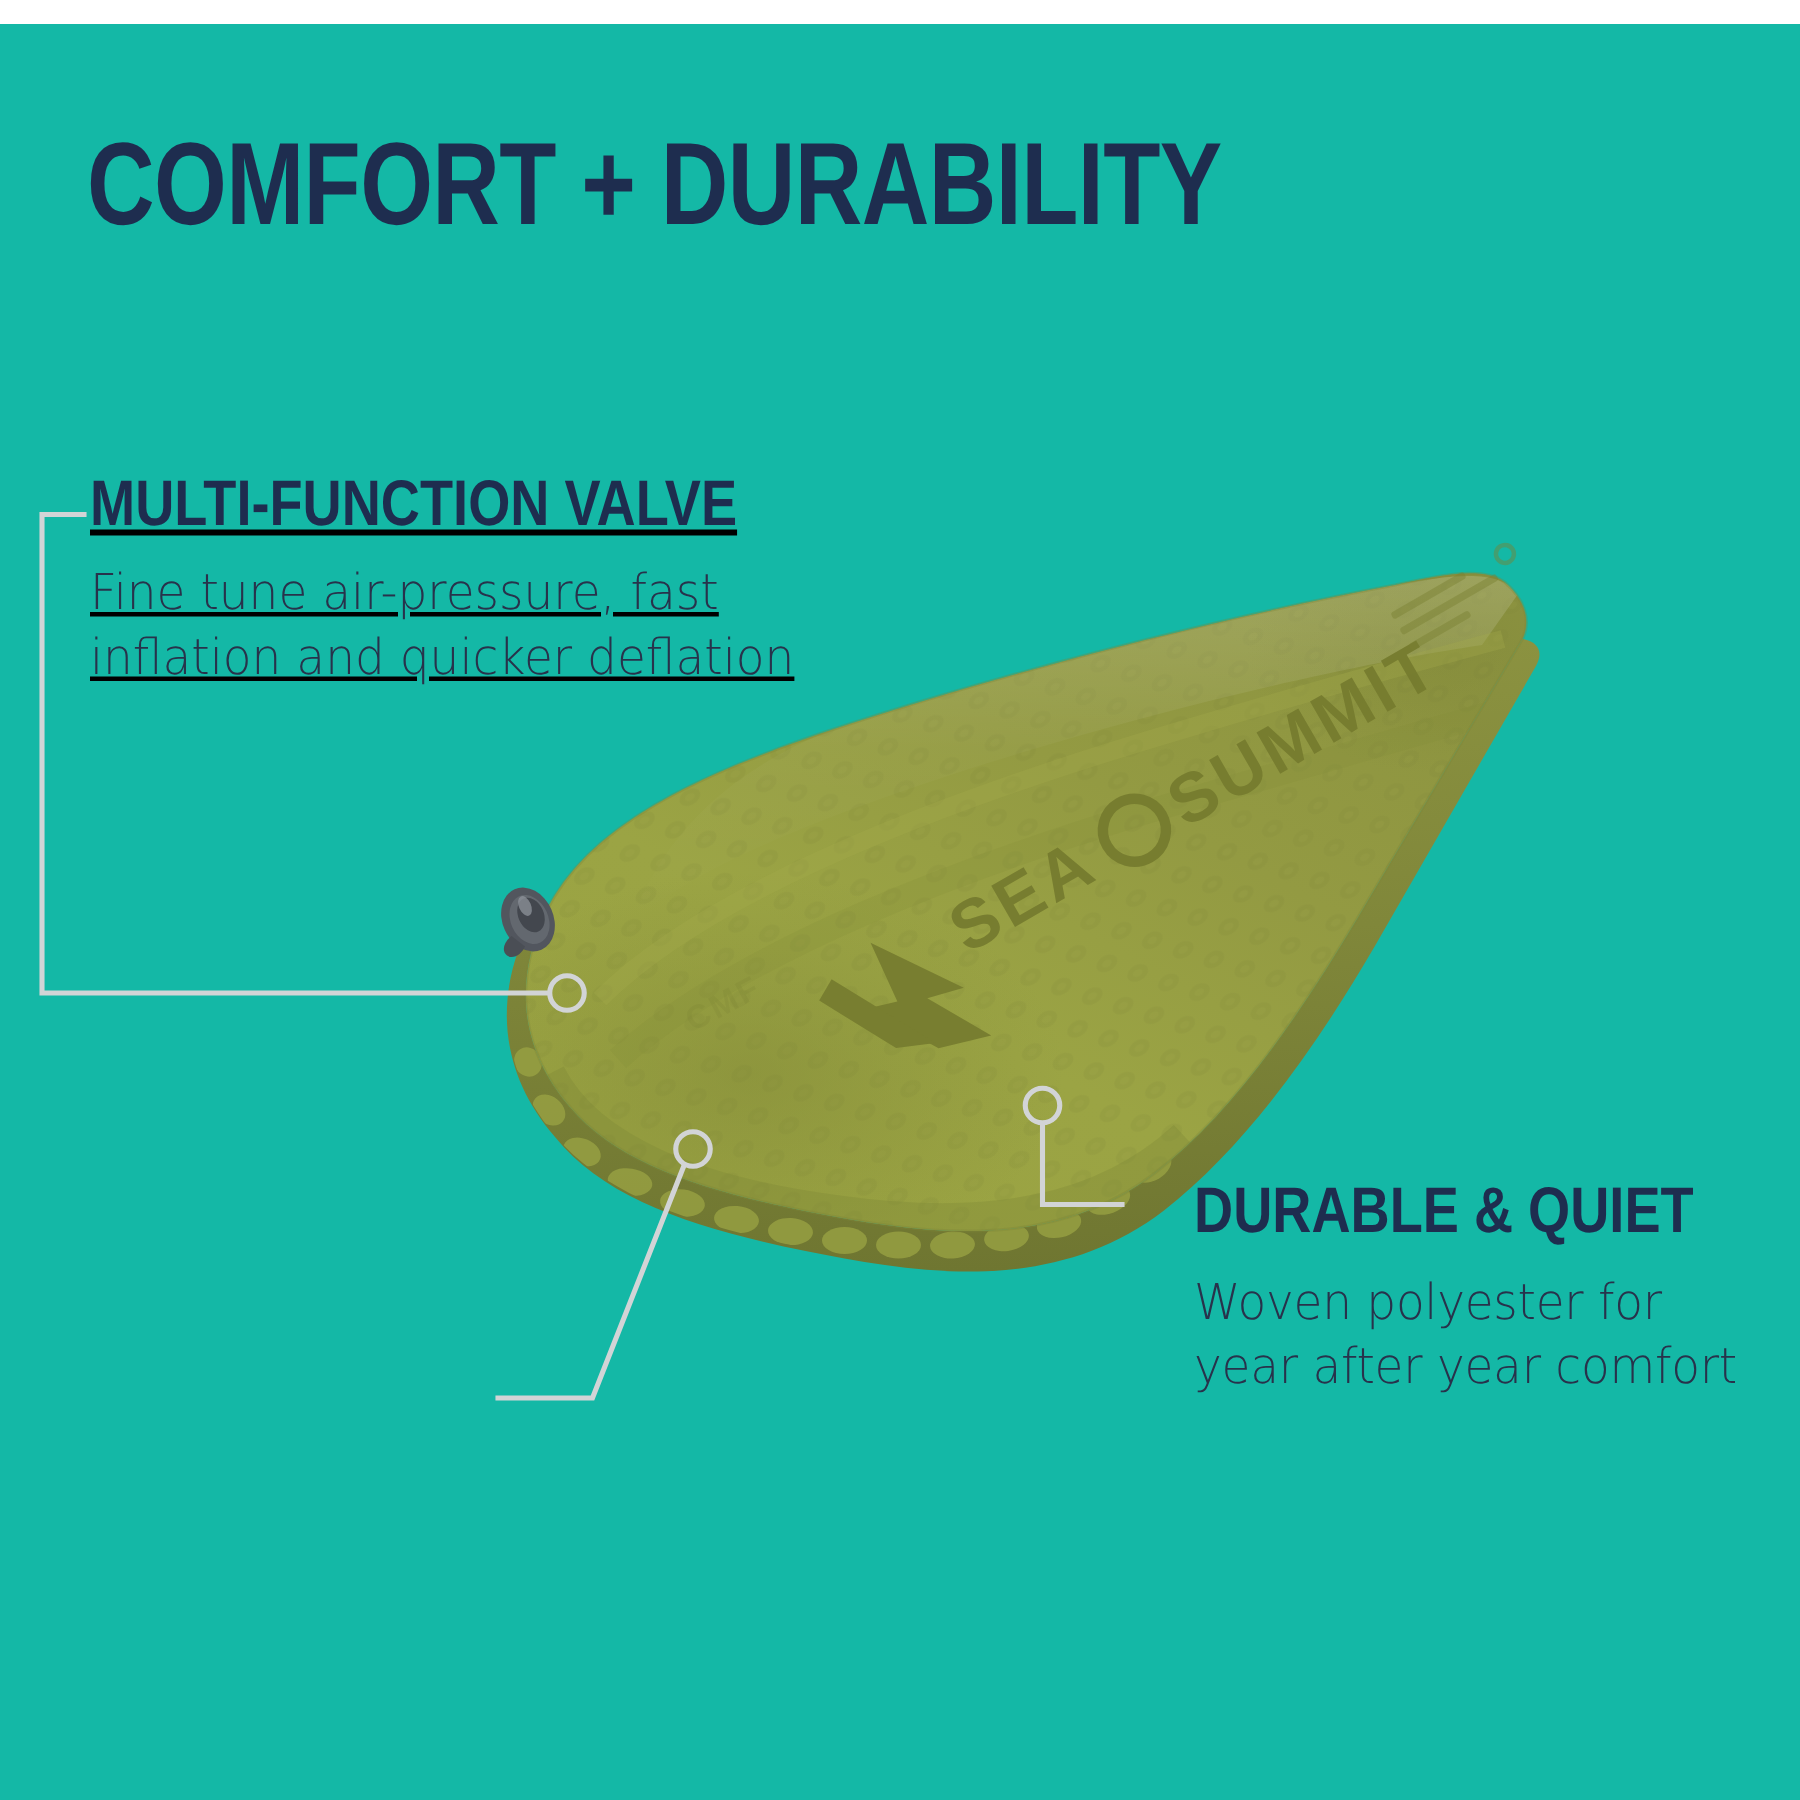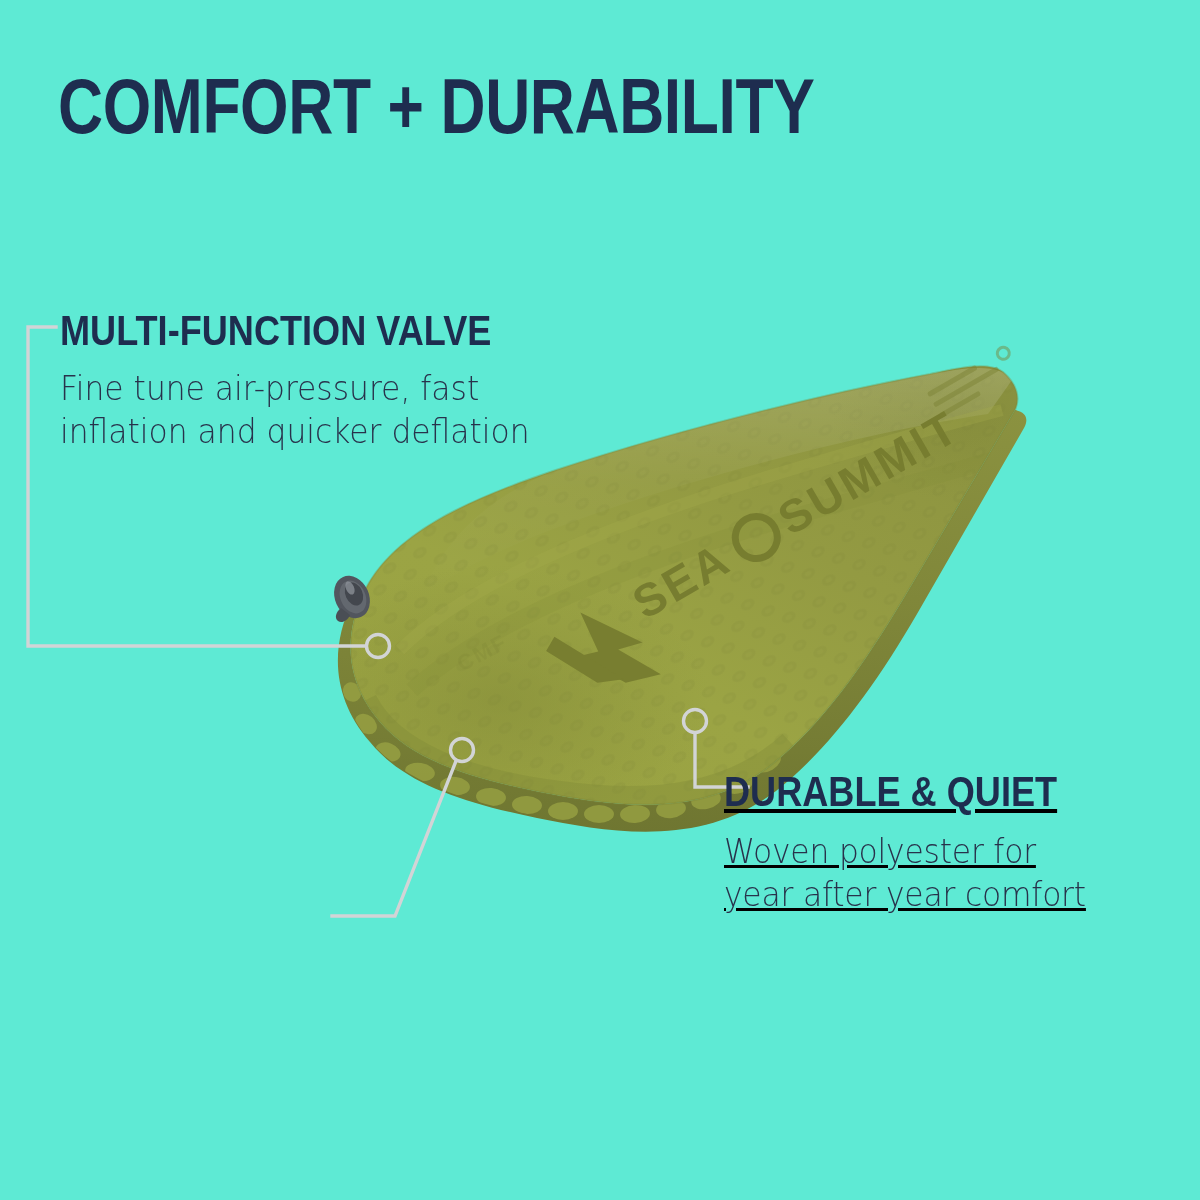--- a/index.html
+++ b/index.html
@@ -3,21 +3,21 @@
 <meta charset="utf-8">
 <title>Comfort + Durability</title>
 <style>
   * { margin:0; padding:0; box-sizing:border-box; }
   html,body{ background:#ffffff; }
   body{
     width:1200px; height:1200px;
     font-family:"Liberation Sans", sans-serif;
     overflow:hidden; position:relative;
   }
-  .canvas{ position:absolute; inset:0; background:#5eead4; }
+  .canvas{ position:absolute; inset:0; background:#14b8a6;margin-top:16px; }
 
   
   .page-title{
     position:absolute; left:58px; top:66px;
     font-family:"Liberation Sans Narrow","Liberation Sans",sans-serif;
     font-weight:700; font-size:78px; line-height:80px;
     letter-spacing:-0.5px;
     color:#1e2d4f;
     transform:scaleX(0.80); transform-origin:left top;
     white-space:nowrap;
@@ -37,24 +37,24 @@
   .callout p{
     font-family:"DejaVu Sans","Liberation Sans",sans-serif;
     font-weight:300;
     font-size:33px; line-height:43px;
     color:#28324b;
     transform:scaleX(0.95); transform-origin:left top;
     white-space:pre-line;
   }
   .callout p.tight{ letter-spacing:-0.2px; }
 
-  #callout-valve{ left:60px; top:307px; }
+  #callout-valve{ left:60px; top:297px;text-decoration:underline; }
   #callout-valve h2{ margin-bottom:14px; }
 
-  #callout-durable{ left:724px; top:768px;text-decoration:underline; }
+  #callout-durable{ left:796px; top:768px; }
   #callout-durable h2{ margin-bottom:16px; }
 
   #callout-foam{ left:60px; top:893px; }
   #callout-foam h2{ margin-bottom:18px; white-space:pre-line; }
 
   
   .leaders{ position:absolute; inset:0; pointer-events:none; }
 
   
   .product{ position:absolute; left:0; top:0; width:1200px; height:1200px; }

